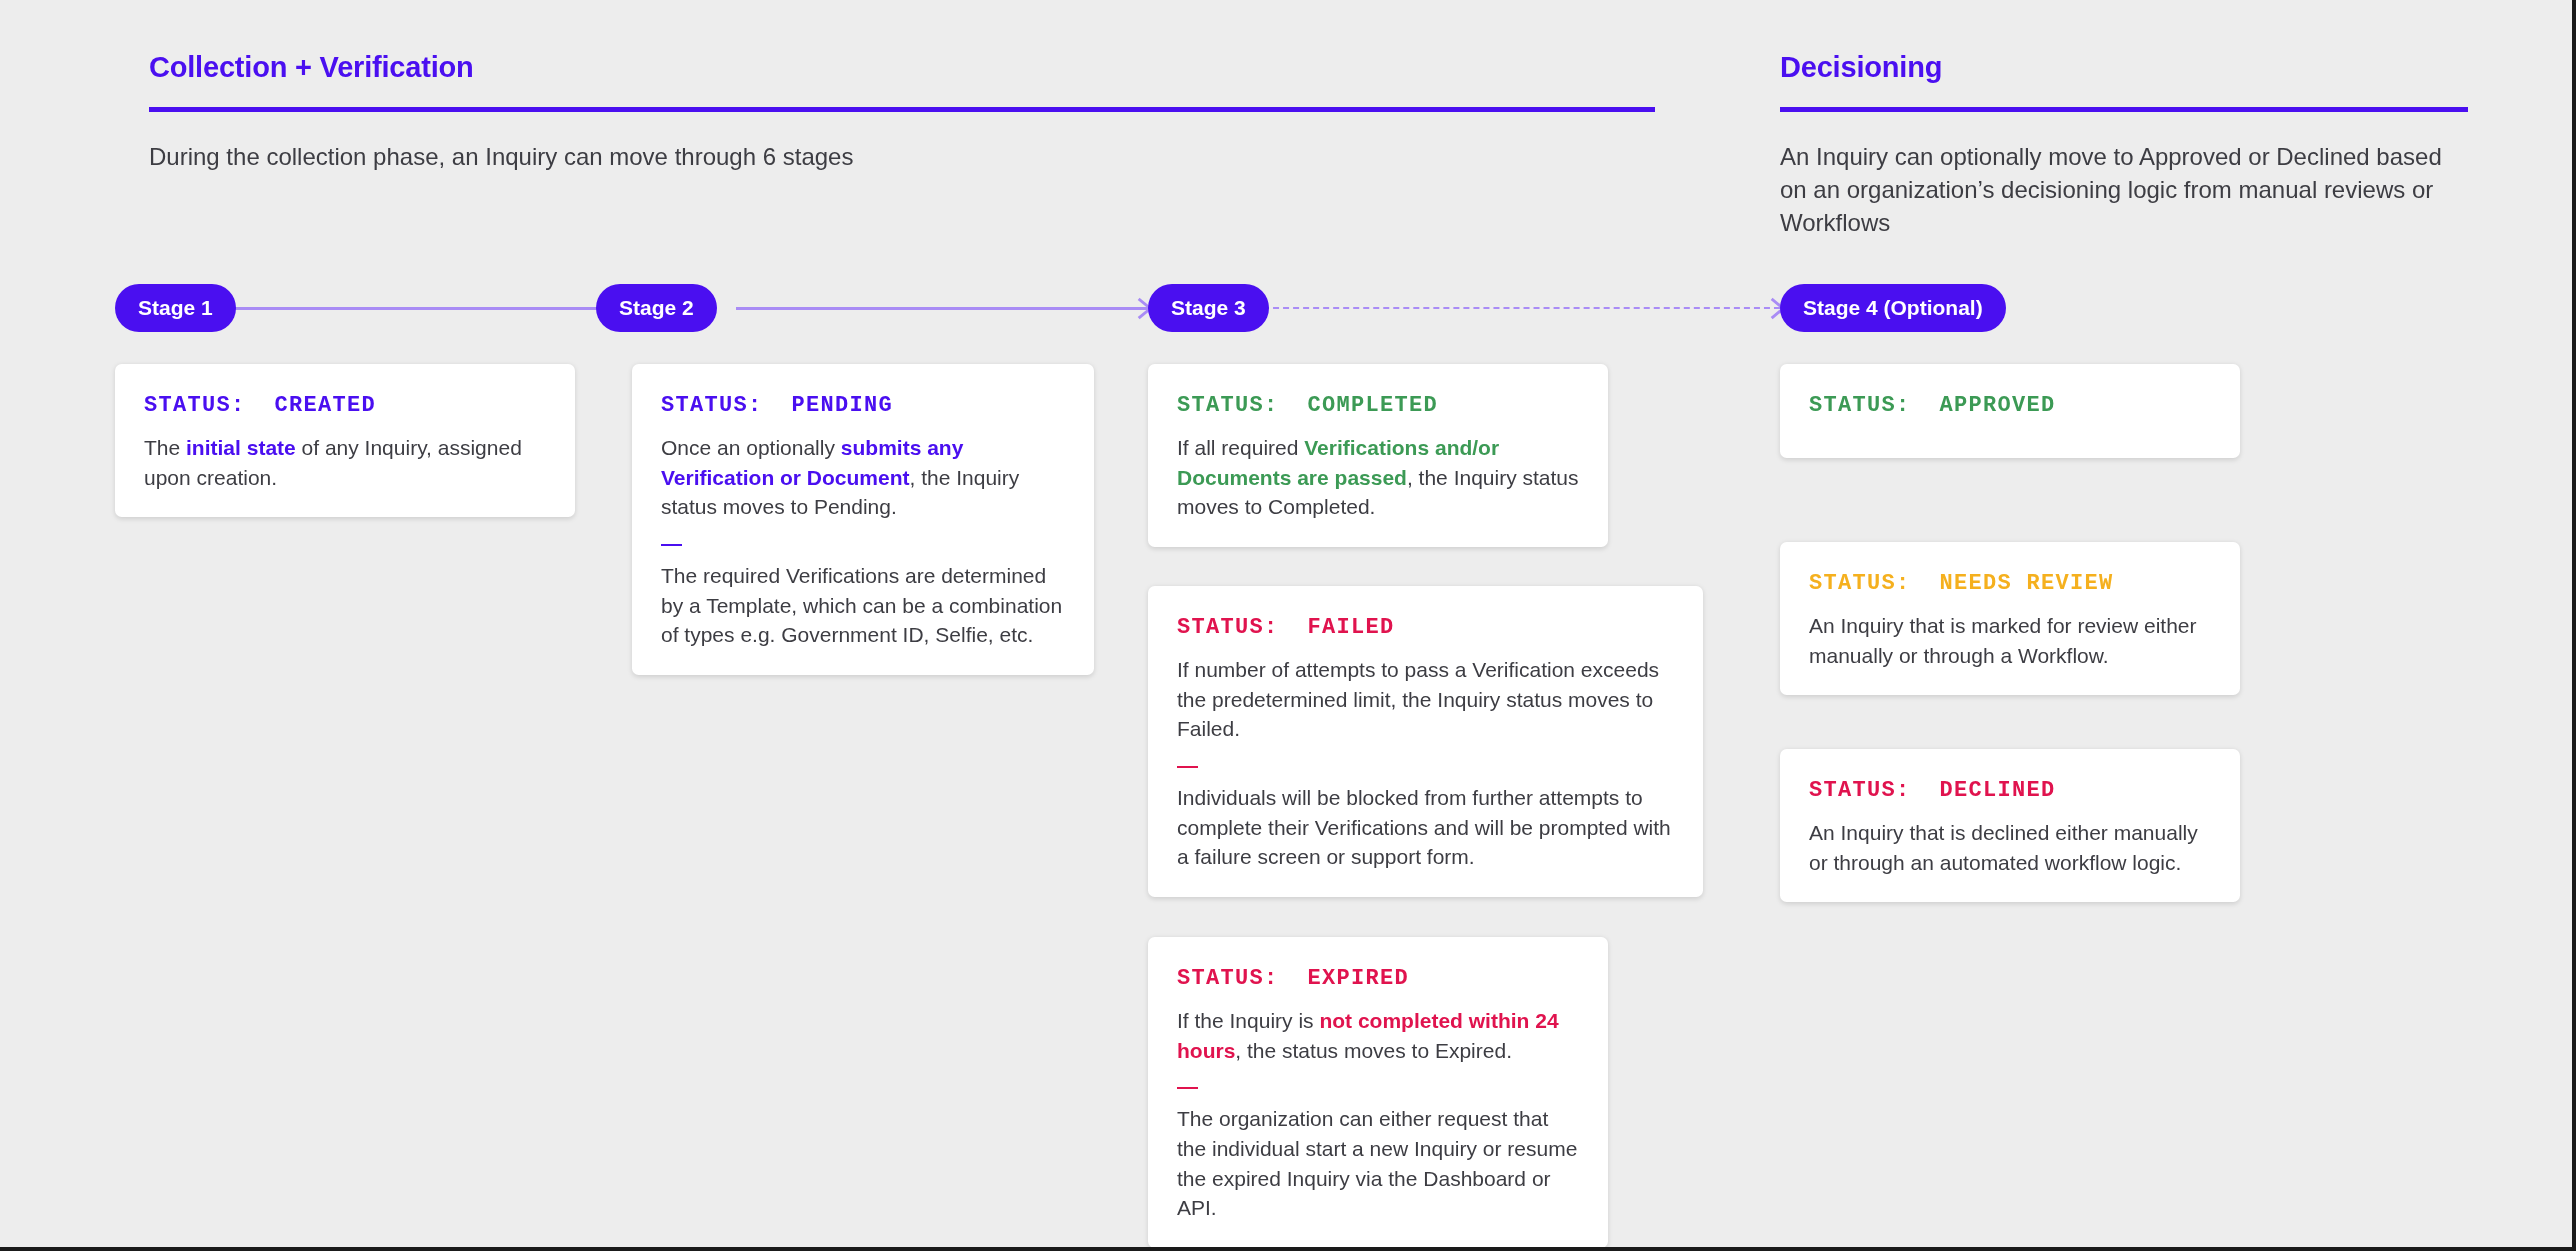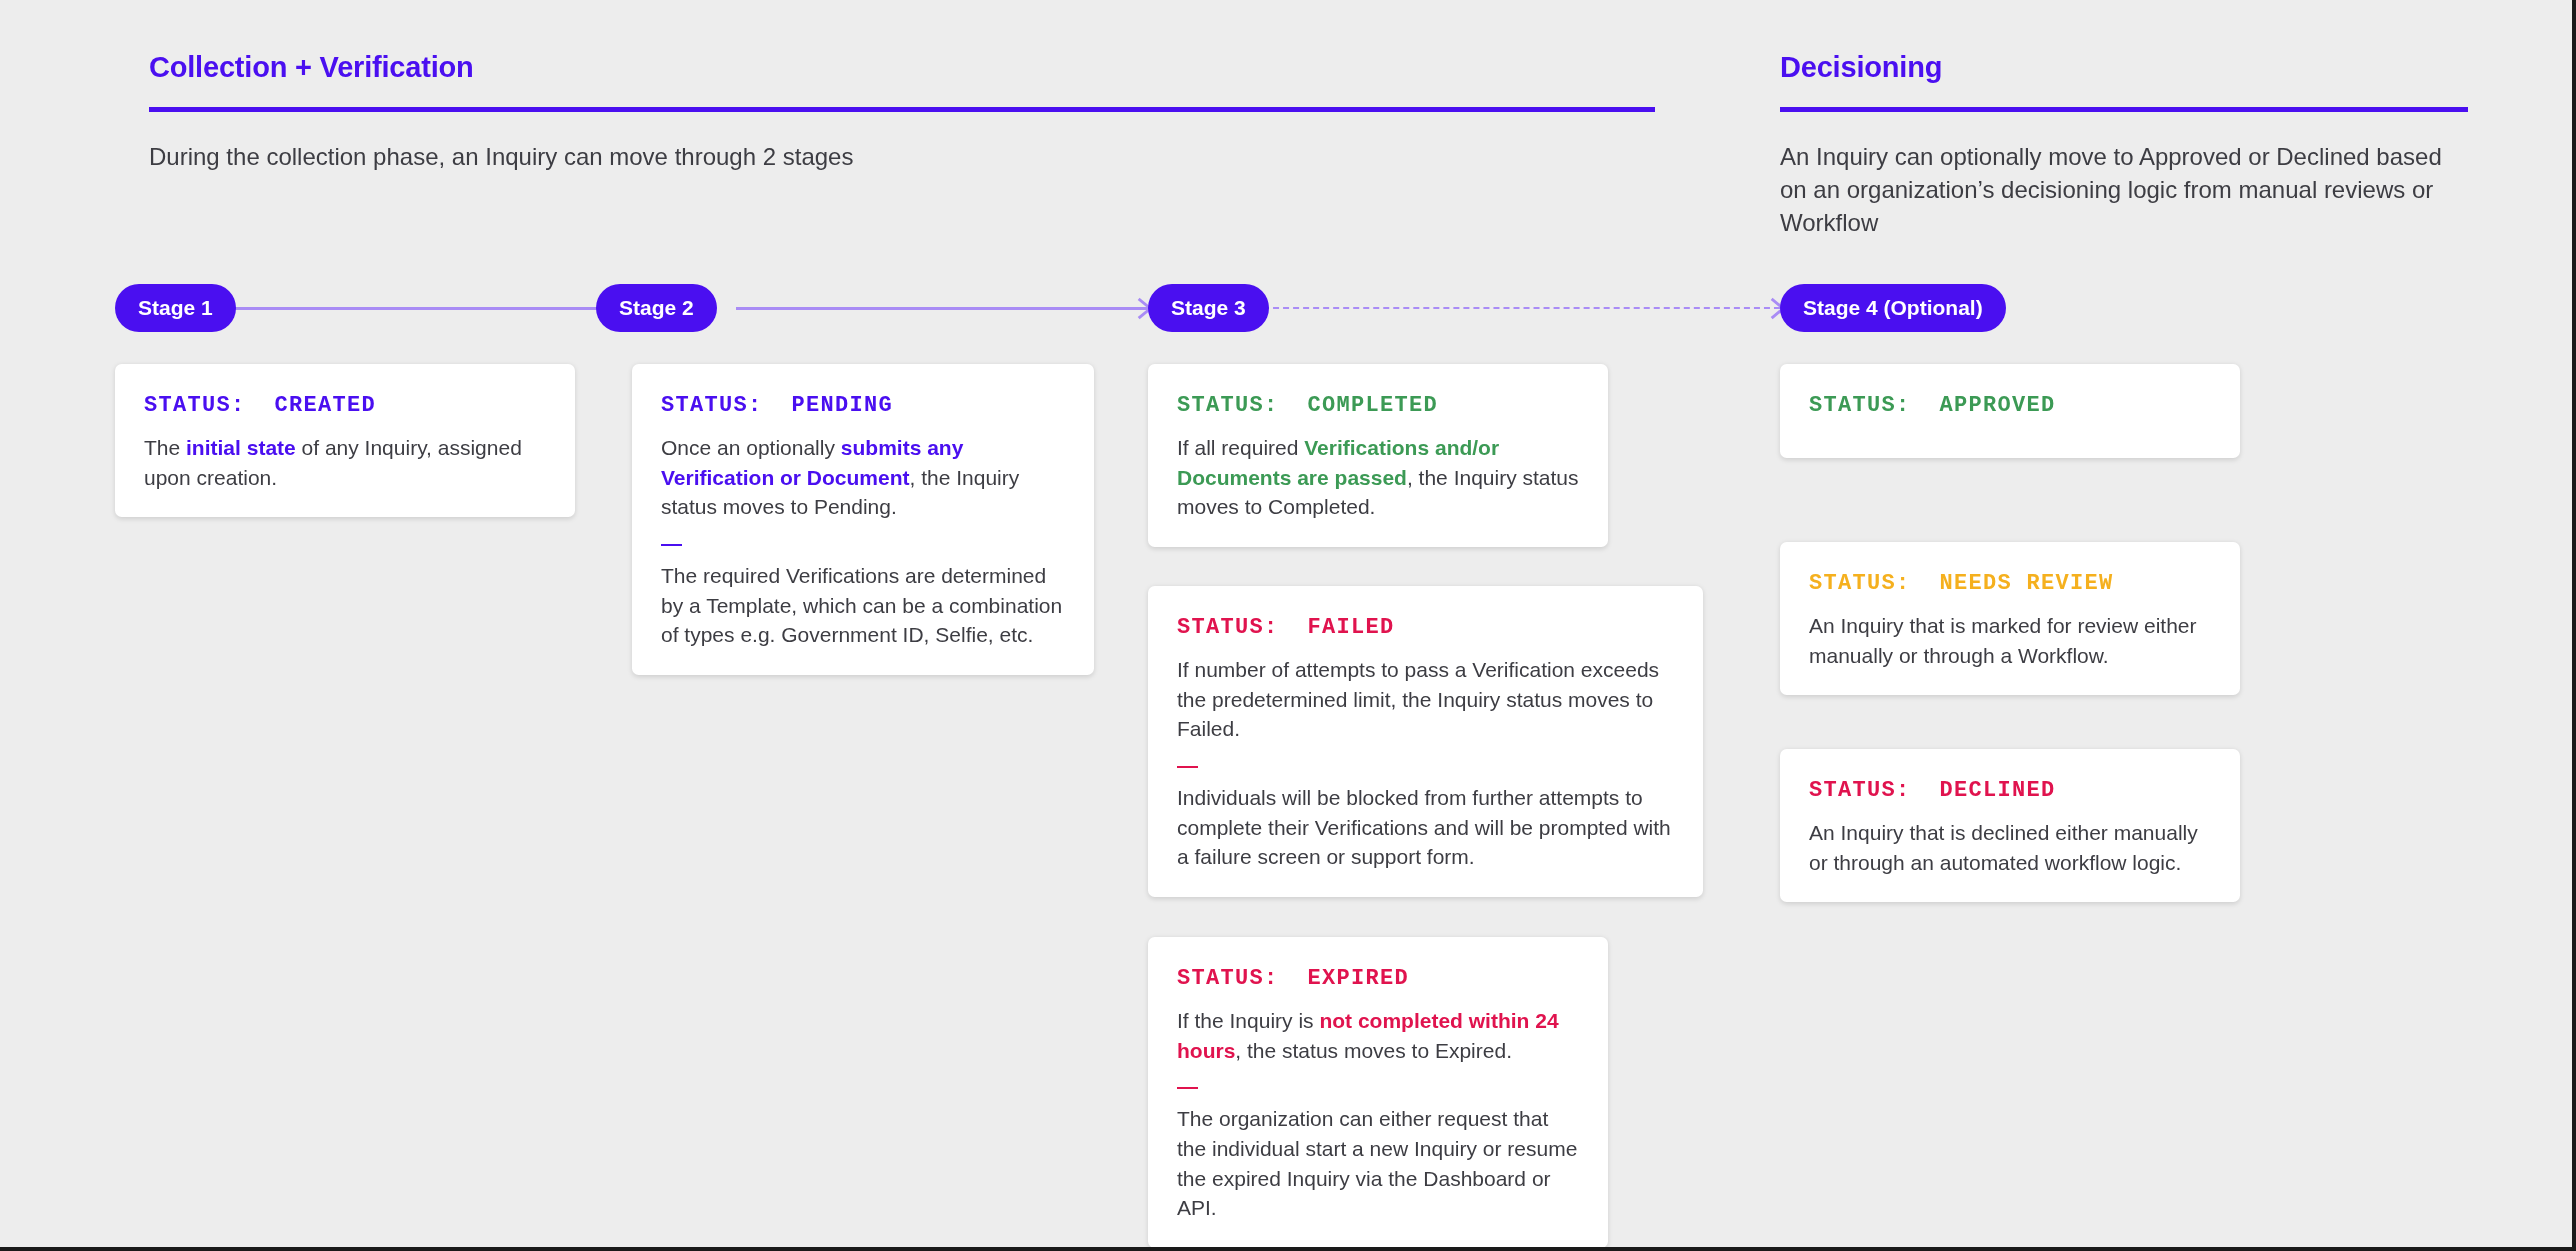--- a/index.html
+++ b/index.html
@@ -102,27 +102,27 @@
   #card-declined  {left:1780px;top:749px;  width:460px;}
 </style>
 </head>
 <body>
 
 <div class="canvas">
 
   <div class="section-head" id="sec-left">
     <div class="sec-title">Collection + Verification</div>
     <div class="sec-rule"></div>
-    <div class="sec-sub">During the collection phase, an Inquiry can move through 2 stages</div>
+    <div class="sec-sub">During the collection phase, an Inquiry can move through 6 stages</div>
   </div>
 
   <div class="section-head" id="sec-right">
     <div class="sec-title">Decisioning</div>
     <div class="sec-rule"></div>
-    <div class="sec-sub">An Inquiry can optionally move to Approved or Declined based on an organization’s decisioning logic from manual reviews or Workflow</div>
+    <div class="sec-sub">An Inquiry can optionally move to Approved or Declined based on an organization’s decisioning logic from manual reviews or Workflows</div>
   </div>
 
   <div id="rail">
 
     <div class="conn solid" id="conn-1"></div>
     <div class="conn solid" id="conn-2"></div>
     <div class="conn dashed" id="conn-3"></div>
 
     <span class="chev" id="chev-1">
       <svg width="25" height="25" viewBox="0 0 26 26">

